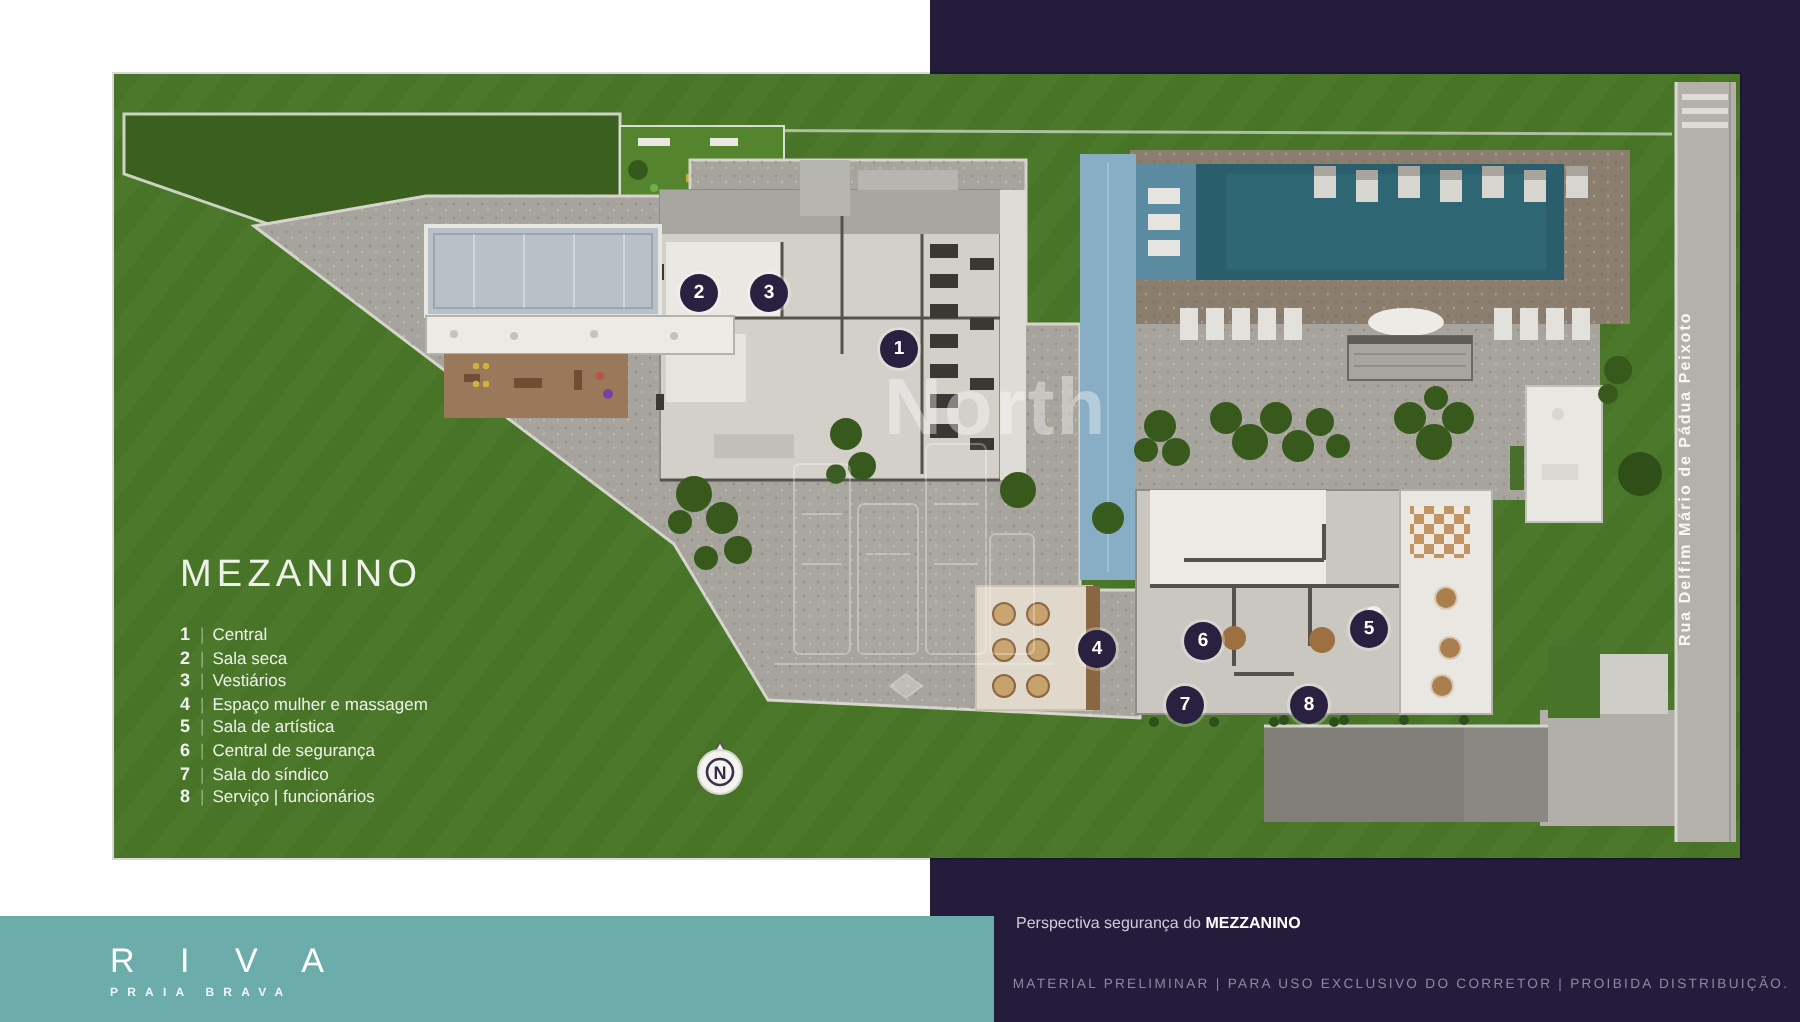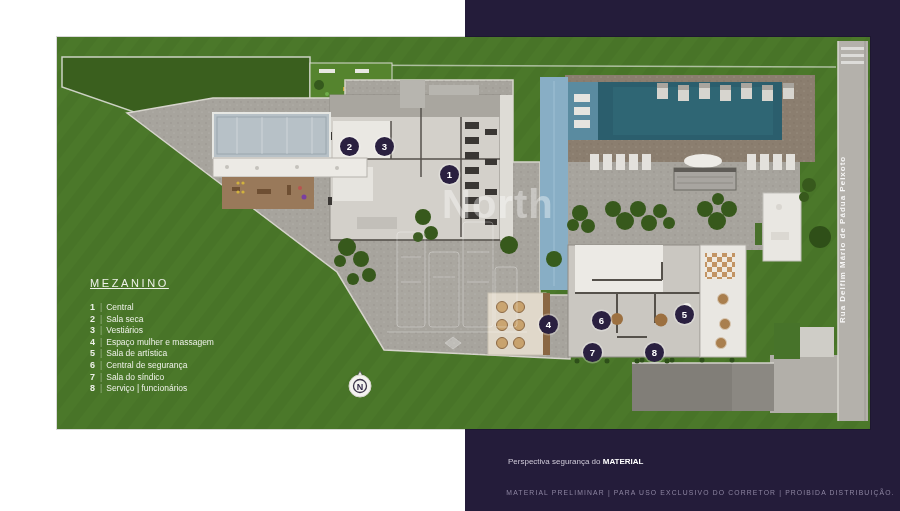--- a/index.html
+++ b/index.html
@@ -4,21 +4,21 @@
 <style>
   html,body{margin:0;padding:0;background:#e9e9e9;}
   .page{position:relative;width:900px;height:511px;background:#ffffff;overflow:hidden;
         font-family:"Liberation Sans", sans-serif;}
   .navy-panel{position:absolute;left:465px;top:0;width:435px;height:511px;background:#241c3a;}
   .photo{position:absolute;left:57px;top:37px;width:813px;height:392px;outline:1px solid rgba(0,0,0,.15);}
   .photo svg{position:absolute;left:0;top:0;}
 
   
   .legend{position:absolute;left:33px;top:240px;color:#eef1e9;}
-  .legend .title{font-size:11px;letter-spacing:2.6px;font-weight:400;margin:0 0 13px 0;text-decoration:underline;}
+  .legend .title{font-size:19px;letter-spacing:2.6px;font-weight:400;margin:0 0 13px 0;}
   .legend .row{display:flex;align-items:baseline;font-size:8.5px;line-height:11.6px;white-space:nowrap;}
   .legend .num{font-weight:700;font-size:9px;min-width:9px;}
   .legend .sep{opacity:.45;margin:0 4px 0 1px;}
 
   
   .marker{position:absolute;width:19px;height:19px;border-radius:50%;background:#2a2040;
           color:#fff;font-size:9.5px;font-weight:700;display:flex;align-items:center;justify-content:center;
           box-shadow:0 0 0 1.5px rgba(255,255,255,.28);}
 
   .street{position:absolute;left:781px;top:95px;width:28px;height:215px;
@@ -372,18 +372,24 @@
     <div class="marker" style="left:318px;top:100px;">3</div>
     <div class="marker" style="left:482px;top:278px;">4</div>
     <div class="marker" style="left:618px;top:268px;">5</div>
     <div class="marker" style="left:535px;top:274px;">6</div>
     <div class="marker" style="left:526px;top:306px;">7</div>
     <div class="marker" style="left:588px;top:306px;">8</div>
 
     <div class="street">Rua Delfim Mário de Pádua Peixoto</div>
   </div>
 
+  <div class="brand-bar">
+    <div class="brand">
+      <div class="logo">R I V A</div>
+      <div class="sub">PRAIA BRAVA</div>
+    </div>
+  </div>
 
   <div class="caption">
-    <span>Perspectiva segurança do </span><b>MATERIAL</b>
+    <span>Perspectiva segurança do </span><b>MEZZANINO</b>
   </div>
   <div class="disclaimer">MATERIAL PRELIMINAR | PARA USO EXCLUSIVO DO CORRETOR | PROIBIDA DISTRIBUIÇÃO.</div>
 </div>
 
 </body></html>

